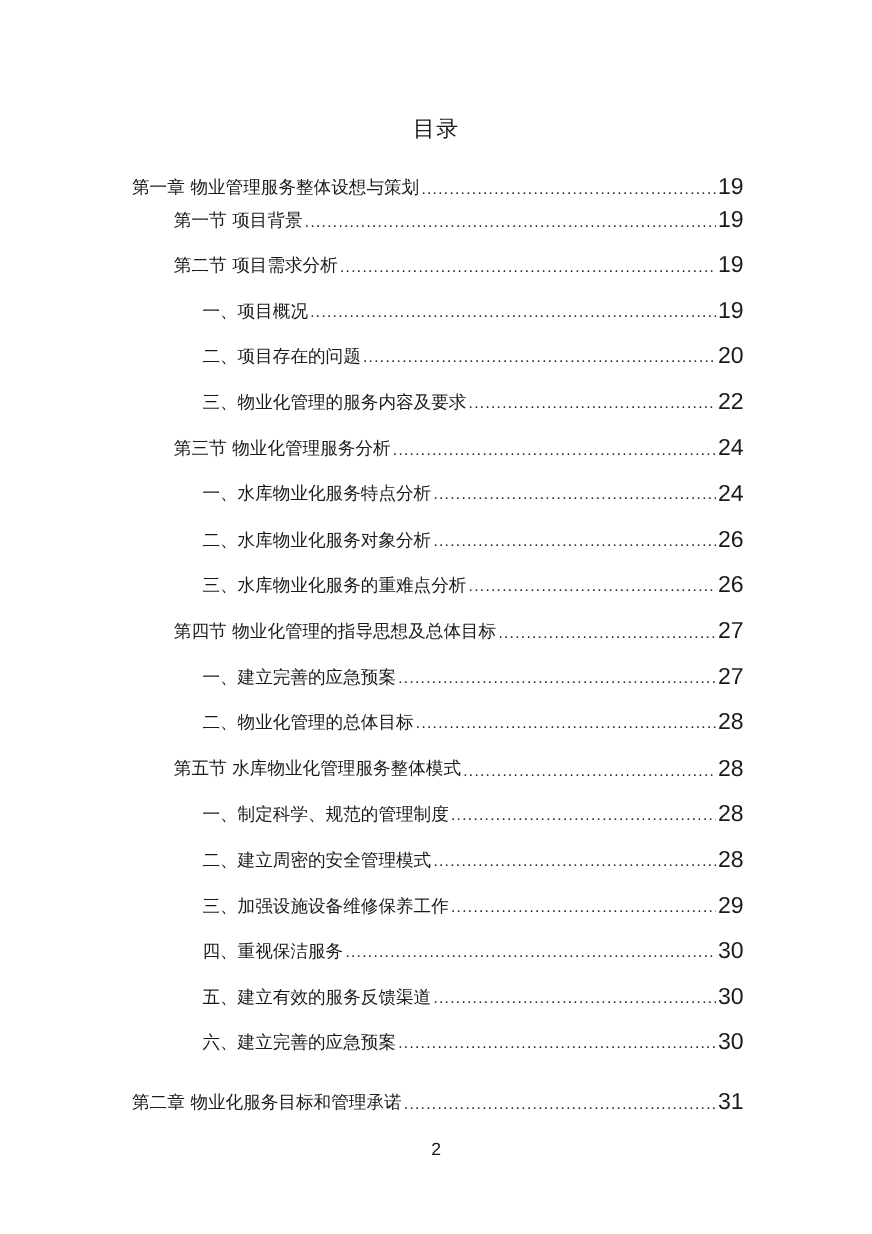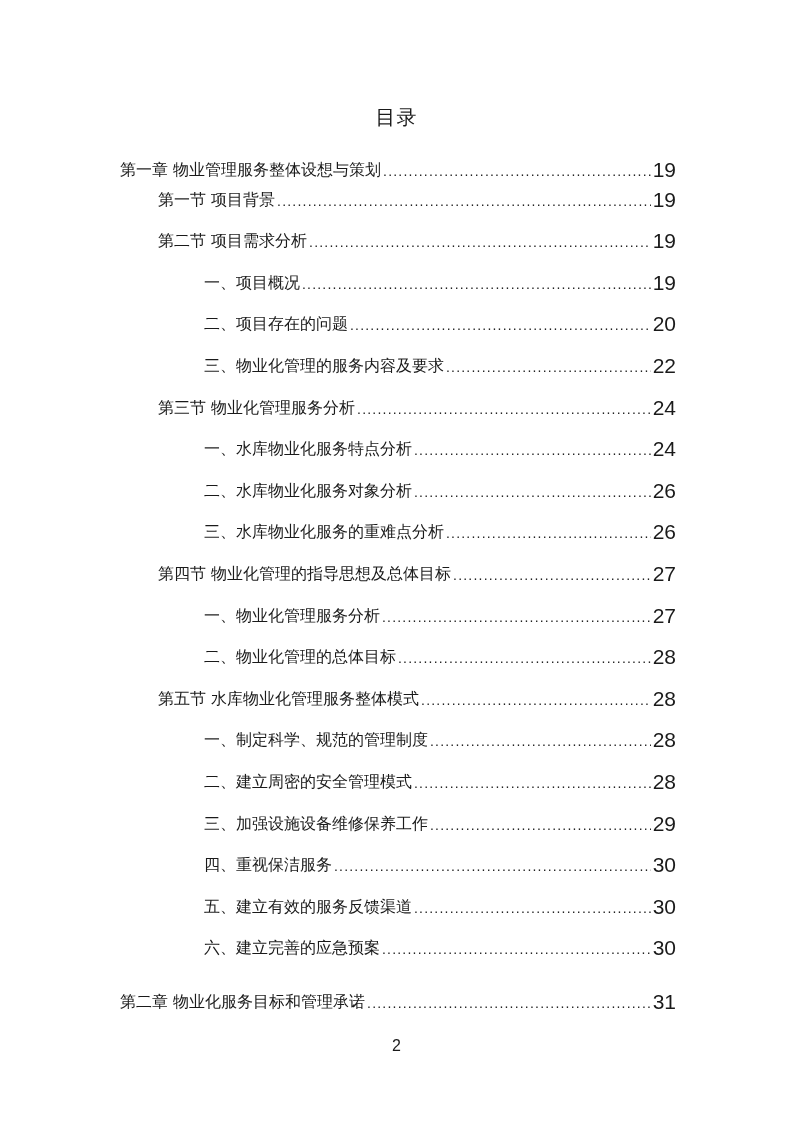--- a/index.html
+++ b/index.html
@@ -26,21 +26,21 @@
       line-height: 20px; letter-spacing: 1.2px; color: #222;
     }
     .row .leader::before {
       content: "................................................................................................................................................................................................................";
     }
     .row .page {
       flex: 0 0 auto; font-family: "Liberation Sans", sans-serif; font-size: 21px;
     }
     .lvl1 { left: 120px; margin-top: 12px; }
     .lvl2 { left: 158px; }
-    .lvl3 { left: 204px; }
+    .lvl3 { left: 184px; align-items: center; }
     .page-number {
       position: absolute; top: 1037px; left: 0; width: 793px; text-align: center;
       font-family: "Liberation Sans", sans-serif; font-size: 16px;
     }
   </style>
 </head>
 <body>
 
 <div class="toc-title">目录</div>
 
@@ -94,21 +94,21 @@
     <span class="label">三、水库物业化服务的重难点分析</span>
     <span class="leader"></span>
     <span class="page">26</span>
   </div>
   <div class="row lvl2" style="top:563px">
     <span class="label">第四节  物业化管理的指导思想及总体目标</span>
     <span class="leader"></span>
     <span class="page">27</span>
   </div>
   <div class="row lvl3" style="top:605px">
-    <span class="label">一、物业化管理服务分析</span>
+    <span class="label">一、建立完善的应急预案</span>
     <span class="leader"></span>
     <span class="page">27</span>
   </div>
   <div class="row lvl3" style="top:646px">
     <span class="label">二、物业化管理的总体目标</span>
     <span class="leader"></span>
     <span class="page">28</span>
   </div>
   <div class="row lvl2" style="top:688px">
     <span class="label">第五节  水库物业化管理服务整体模式</span>

